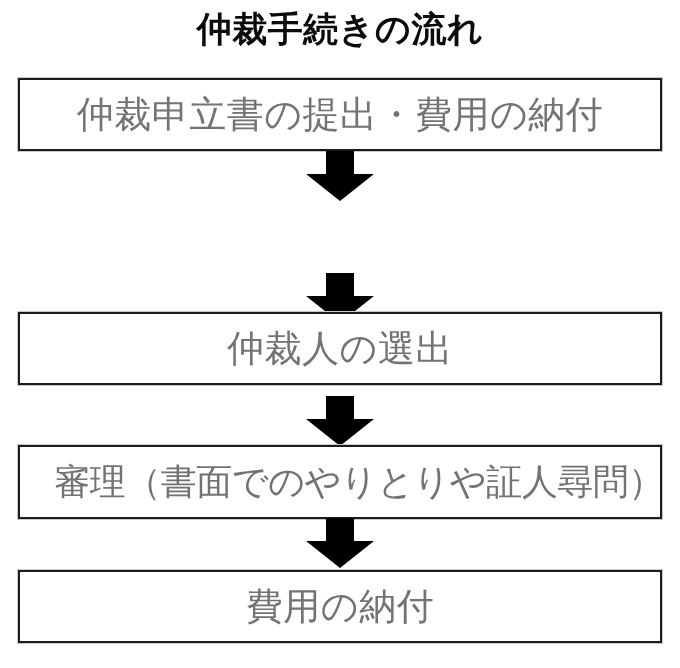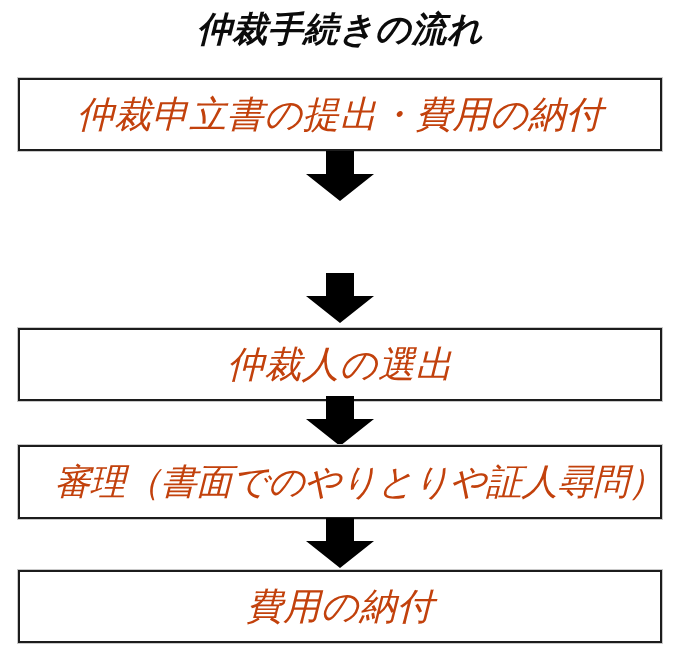--- a/index.html
+++ b/index.html
@@ -14,21 +14,20 @@
     overflow: hidden;
     font-family: "DejaVu Sans", "Liberation Sans", sans-serif;
     color: #111111;
   }
 
   #flow-root {
     position: relative;
     width: 680px;
     height: 516px;
     background: #ffffff;
-    font-style: italic;
   }
 
   
   .chart-title {
     position: absolute;
     left: 0;
     top: 6px;
     width: 680px;
     text-align: center;
     font-size: 35px;
@@ -49,34 +48,34 @@
     border: 2px solid #1c1c1c;
     box-shadow: 0 0 0 1px #c9c9c9;
     display: flex;
     align-items: center;
     justify-content: center;
   }
   .node-label {
     font-size: 37px;
     line-height: 1.12;
     font-weight: 400;
-    color: #c2410c;
+    color: #737373;
     white-space: nowrap;
     letter-spacing: 0.5px;
   }
   
   .node.wide .node-label {
     font-size: 36px;
     letter-spacing: -0.5px;
     margin-left: 38px;
   }
 
   #node-1 { top: 78px;  height: 73px; }
   #node-2 { top: 202px; height: 72px; }
-  #node-3 { top: 328px; height: 73px; }
+  #node-3 { top: 312px; height: 73px; }
   #node-4 { top: 445px; height: 74px; }
   #node-5 { top: 570px; height: 73px; }
 
   
   .arrow-down {
     position: absolute;
     left: 306px;
     width: 68px;
     height: 50px;
   }

